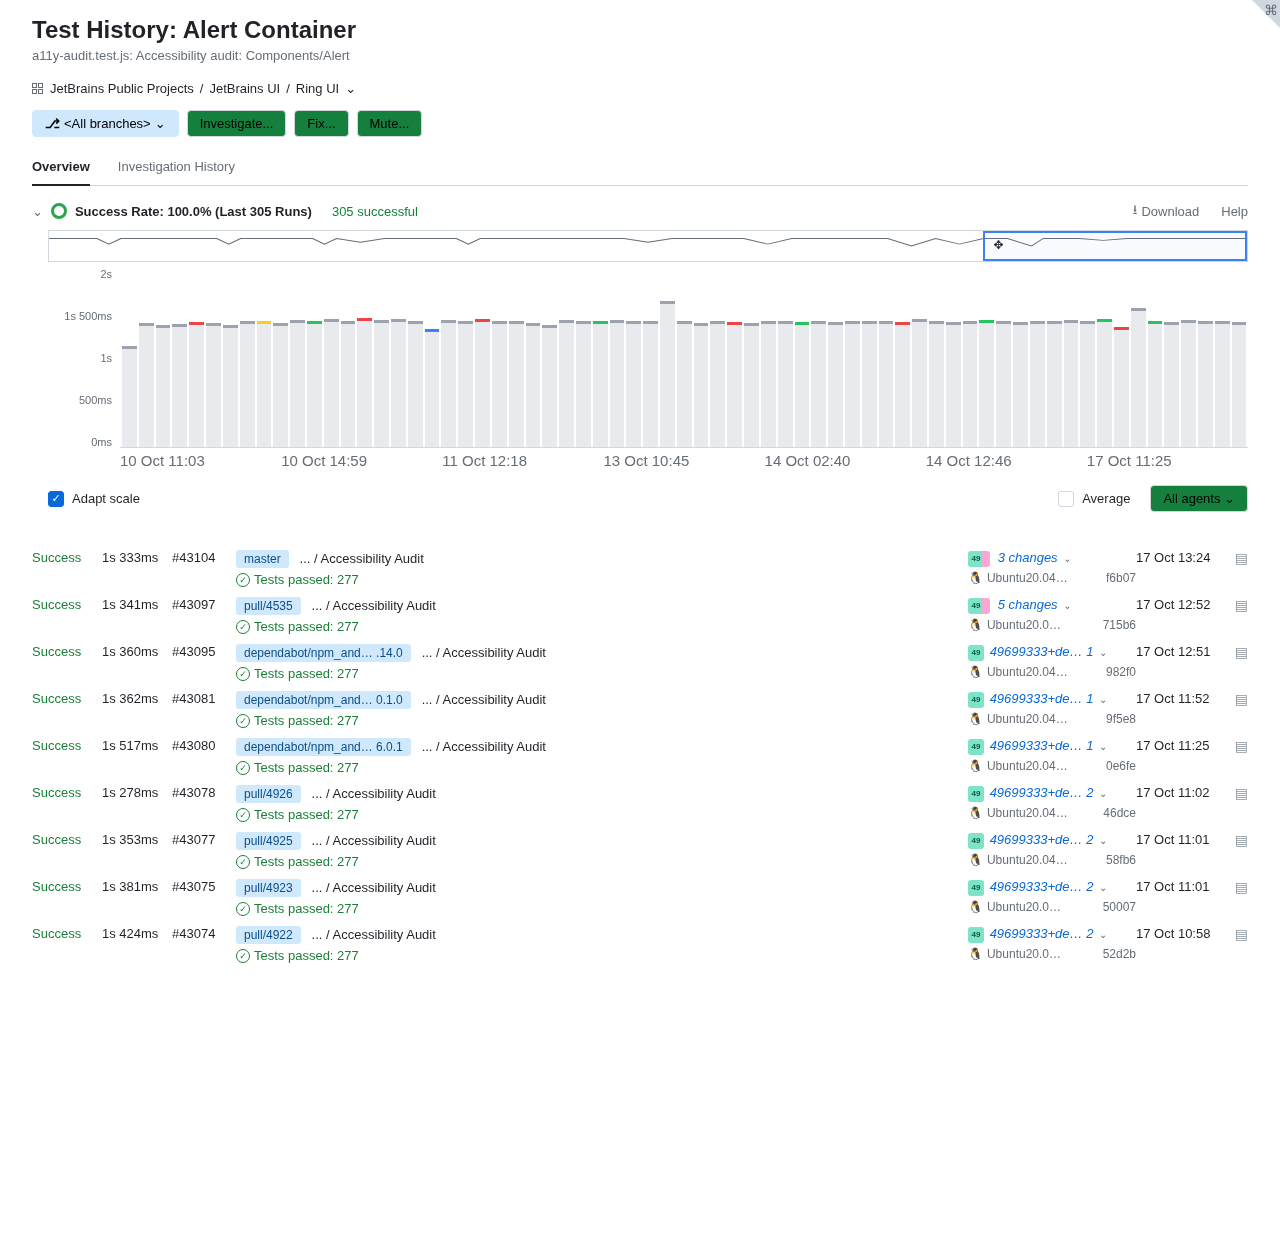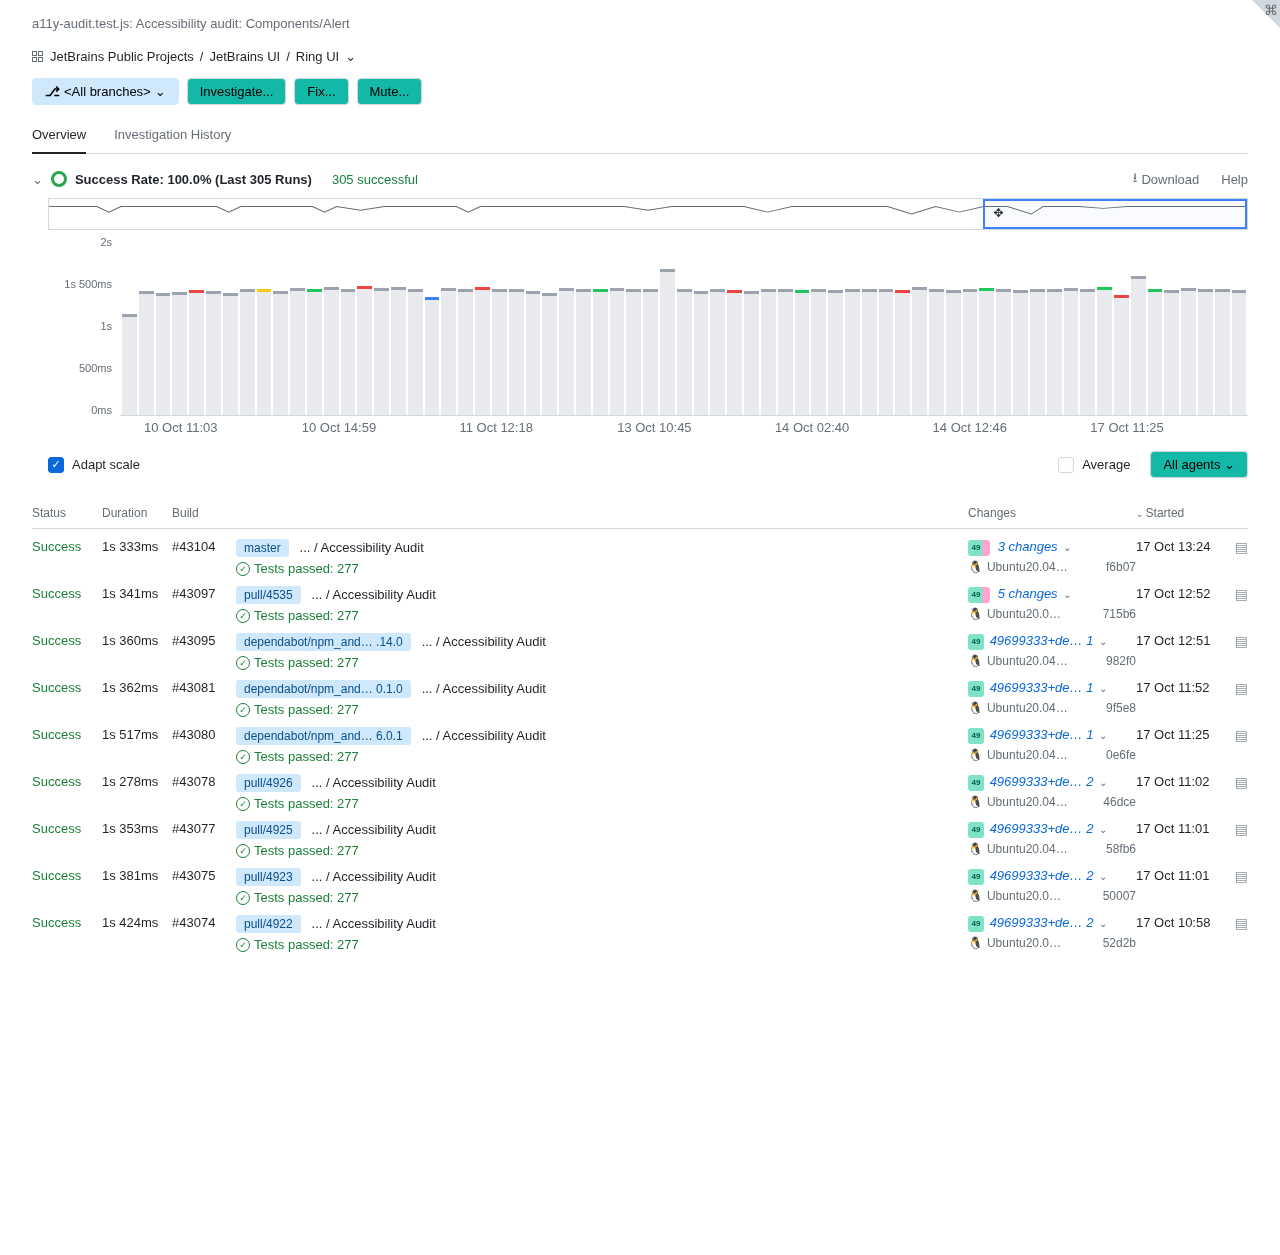--- a/index.html
+++ b/index.html
@@ -6,44 +6,44 @@
 body { font-family: -apple-system, BlinkMacSystemFont, "Segoe UI", Helvetica, Arial, sans-serif; font-size: 13px; color: #1f2328; background: #fff; }
 .page { width: 1280px; padding: 16px 32px; position: relative; }
 .corner-fold { position: absolute; top: 0; right: 0; width: 0; height: 0; border-style: solid; border-width: 0 28px 28px 0; border-color: transparent #d0d7de transparent transparent; }
 .corner-icon { position: absolute; top: 2px; right: 2px; color: #656d76; font-size: 14px; }
 h1 { font-size: 24px; font-weight: 700; margin-bottom: 4px; }
 .subtitle { color: #656d76; font-size: 13px; margin-bottom: 18px; }
 .breadcrumb { display: flex; align-items: center; gap: 6px; color: #1f2328; font-size: 13px; margin-bottom: 14px; }
 .breadcrumb .grid-icon { width: 12px; height: 12px; display: inline-flex; flex-wrap: wrap; gap: 1px; }
 .breadcrumb .grid-icon span { width: 5px; height: 5px; border: 1px solid #656d76; }
 .toolbar { display: flex; gap: 8px; margin-bottom: 22px; }
-.btn { border: 1px solid #d0d7de; background: #14b8a6; padding: 5px 12px; border-radius: 4px; font-size: 13px; cursor: pointer; }
+.btn { border: 1px solid #d0d7de; background: #15803d; padding: 5px 12px; border-radius: 4px; font-size: 13px; cursor: pointer; }
 .btn.branch { background: #cfe8fc; border-color: #cfe8fc; display: flex; align-items: center; gap: 4px; }
 .branch-icon { font-weight: bold; }
 .tabs { display: flex; gap: 28px; border-bottom: 1px solid #d0d7de; margin-bottom: 14px; }
 .tab { padding: 0 0 10px 0; cursor: pointer; color: #656d76; }
-.tab.active { color: #1f2328; font-weight: 400; border-bottom: 2px solid #1f2328; margin-bottom: -1px; }
+.tab.active { color: #1f2328; font-weight: 700; border-bottom: 2px solid #1f2328; margin-bottom: -1px; }
 .summary-row { display: flex; align-items: center; gap: 8px; margin-bottom: 8px; }
 .chevron-icon { color: #656d76; cursor: pointer; }
 .success-ring { width: 16px; height: 16px; border: 3px solid #2da44e; border-radius: 50%; }
 .summary-text { font-weight: 600; }
 .summary-sub { color: #15803d; font-weight: 400; margin-left: 12px; }
 .spacer { flex: 1; }
 .link-muted { color: #656d76; cursor: pointer; display: flex; align-items: center; gap: 4px; }
 .mini-chart { border: 1px solid #d0d7de; height: 32px; position: relative; margin-bottom: 6px; margin-left: 16px; }
 .mini-chart svg { width: 100%; height: 100%; }
 .mini-selection { position: absolute; top: 0; right: 0; height: 100%; width: 22%; border: 2px solid #3b82f6; background: rgba(59,130,246,0.03); cursor: move; }
 .move-icon { position: absolute; left: 8px; top: 5px; font-size: 12px; color: #1f2328; }
 .chart-area { display: flex; margin-left: 16px; margin-bottom: 4px; }
 .y-axis { display: flex; flex-direction: column; justify-content: space-between; align-items: flex-end; padding-right: 8px; font-size: 11px; color: #656d76; width: 72px; height: 180px; }
 .bars-container { flex: 1; height: 180px; border-bottom: 1px solid #d0d7de; display: flex; align-items: flex-end; gap: 2px; padding: 0 2px; }
 .bar-wrap { flex: 1; display: flex; flex-direction: column; align-items: stretch; height: 100%; justify-content: flex-end; }
 .bar-cap { height: 3px; width: 100%; }
 .bar-body { background: #e8eaed; width: 100%; }
-.x-axis { display: flex; margin-left: 112px; font-size: 13px; color: #656d76; margin-bottom: 16px; }
+.x-axis { display: flex; margin-left: 88px; font-size: 15px; color: #656d76; margin-bottom: 16px; }
 .x-label { flex: 1; text-align: left; }
 .controls-row { display: flex; align-items: center; gap: 8px; margin-left: 16px; margin-bottom: 28px; }
 .checkbox { width: 16px; height: 16px; border: 1px solid #d0d7de; border-radius: 3px; display: inline-flex; align-items: center; justify-content: center; cursor: pointer; }
 .checkbox.checked { background: #0969da; border-color: #0969da; color: #fff; font-size: 11px; }
 h2 { font-size: 15px; font-weight: 600; margin-bottom: 12px; }
 .table { width: 100%; }
 .thead { display: flex; color: #656d76; font-size: 12px; padding-bottom: 8px; border-bottom: 1px solid #d0d7de; }
 .col-status { width: 70px; }
 .col-duration { width: 70px; }
 .col-build { width: 64px; }
@@ -67,20 +67,21 @@
 .doc-icon { color: #8c959f; font-size: 14px; }
 .sort-icon { font-size: 9px; margin-right: 2px; }
 </style>
 </head>
 <body>
 
 <div class="page">
   <div class="corner-fold"></div>
   <div class="corner-icon">⌘</div>
 
+  <h1>Test History: Alert Container</h1>
   <div class="subtitle">a11y-audit.test.js: Accessibility audit: Components/Alert</div>
 
   <div class="breadcrumb">
     <span class="grid-icon">
         <span></span>
         <span></span>
         <span></span>
         <span></span>
       </span>
     <span>JetBrains Public Projects</span> /
@@ -423,29 +424,20 @@
     <span class="checkbox"></span>
     <span>Average</span>
     <button class="btn" style="margin-left:12px;">
       <span>All agents</span>
       <span> ⌄</span>
     </button>
   </div>
 
 
   <div class="table">
-    <div class="thead">
-      <div class="col-status">Status</div>
-      <div class="col-duration">Duration</div>
-      <div class="col-build">Build</div>
-      <div class="col-main"></div>
-      <div class="col-changes">Changes</div>
-      <div class="col-started"><span class="sort-icon">⌄</span><span>Started</span></div>
-      <div class="col-icon"></div>
-    </div>
     <div id="rows">
         <div class="row">
     <div class="col-status status-success">Success</div>
     <div class="col-duration">1s 333ms</div>
     <div class="col-build">#43104</div>
     <div class="col-main">
       <span class="branch-tag">master</span>
       &nbsp;&nbsp;<span class="build-path">... / Accessibility Audit</span>
       <div class="tests-line">
         <span class="check-icon">✓</span>

